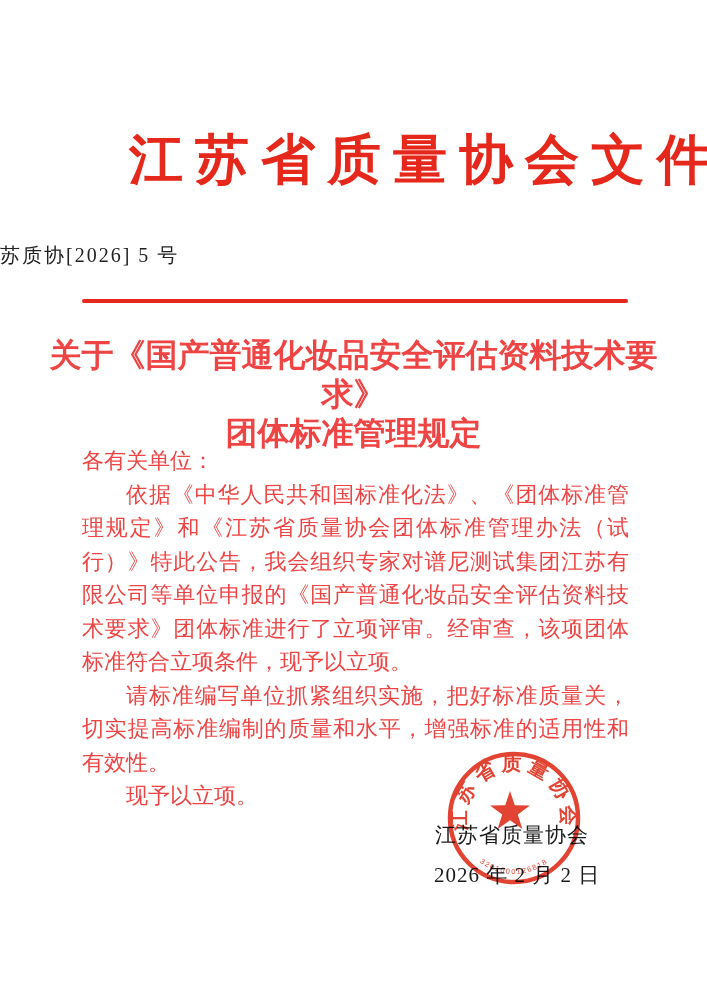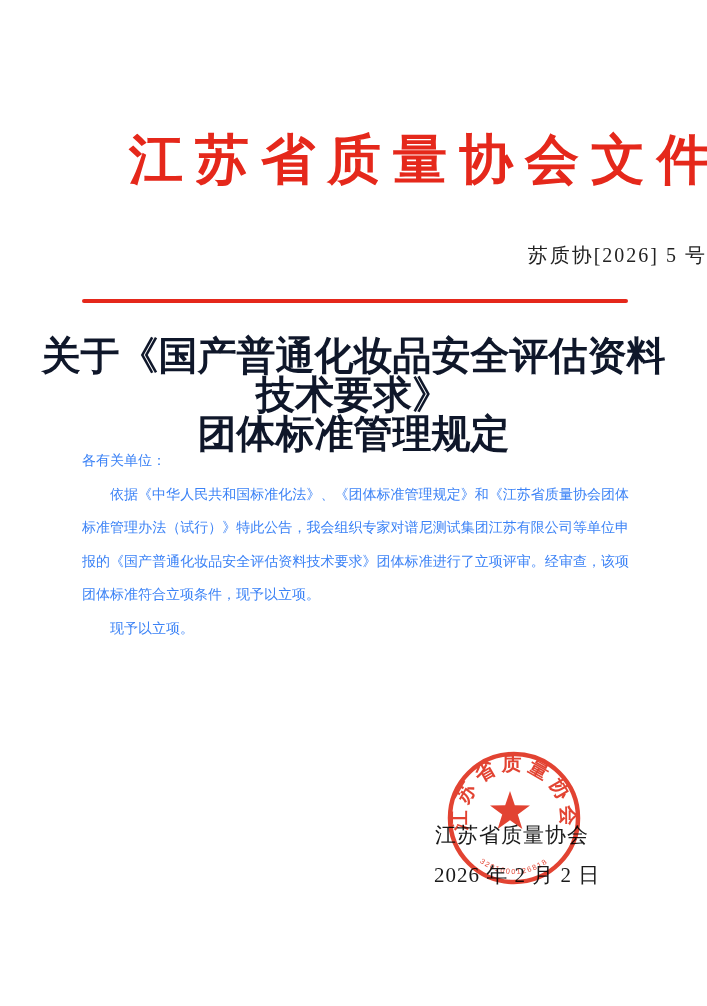--- a/index.html
+++ b/index.html
@@ -27,21 +27,21 @@
     color: var(--accent-red, #e5281b);
     letter-spacing: 12px;
     text-indent: 12px;
     white-space: nowrap;
   }
   .doc-number {
     position: absolute;
     top: 242px;
     left: 0;
     width: 707px;
-    text-align: right;
+    text-align: left;
     font-size: 20px;
     letter-spacing: 2px;
     color: #222;
     white-space: nowrap;
   }
   .red-line {
     position: absolute;
     top: 299px;
     left: 82px;
     width: 546px;
@@ -49,34 +49,34 @@
     background: var(--accent-red, #e5281b);
     border-radius: 2px;
   }
   .doc-title {
     position: absolute;
     top: 336px;
     left: 40px;
     width: 627px;
     margin: 0;
     text-align: center;
-    font-size: 39px;
+    font-size: 32px;
     font-weight: 700;
     line-height: 39px;
-    color: #0f172a;
+    color: #ef4444;
   }
   .body-text {
     position: absolute;
     top: 444px;
     left: 82px;
     width: 547px;
-    font-size: 14px;
+    font-size: 22px;
     line-height: 33.5px;
     text-align: justify;
-    color: #3b82f6;
+    color: #ef4444;
   }
   .body-text p { margin: 0; }
   .body-text .para { text-indent: 2em; }
   .sign-block {
     position: absolute;
     top: 821px;
     left: 434px;
     width: 156px;
     text-align: center;
     font-size: 21px;
@@ -134,20 +134,21 @@
   <div class="red-line"></div>
 
   <h1 class="doc-title">
     <span>关于《国产普通化妆品安全评估资料技术要求》</span><br>
     <span>团体标准管理规定</span>
   </h1>
 
   <div class="body-text">
     <p class="salutation">各有关单位：</p>
     <p class="para">依据《中华人民共和国标准化法》、《团体标准管理规定》和《江苏省质量协会团体标准管理办法（试行）》特此公告，我会组织专家对谱尼测试集团江苏有限公司等单位申报的《国产普通化妆品安全评估资料技术要求》团体标准进行了立项评审。经审查，该项团体标准符合立项条件，现予以立项。</p>
+    <p class="para">请标准编写单位抓紧组织实施，把好标准质量关，切实提高标准编制的质量和水平，增强标准的适用性和有效性。</p>
     <p class="para">现予以立项。</p>
   </div>
 
   <div class="sign-block">
     <div class="signature">江苏省质量协会</div>
     <div class="date">2026 年 2 月 2 日</div>
   </div>
 
   <svg class="seal" viewBox="0 0 136 136" xmlns="http://www.w3.org/2000/svg">
     <defs>

